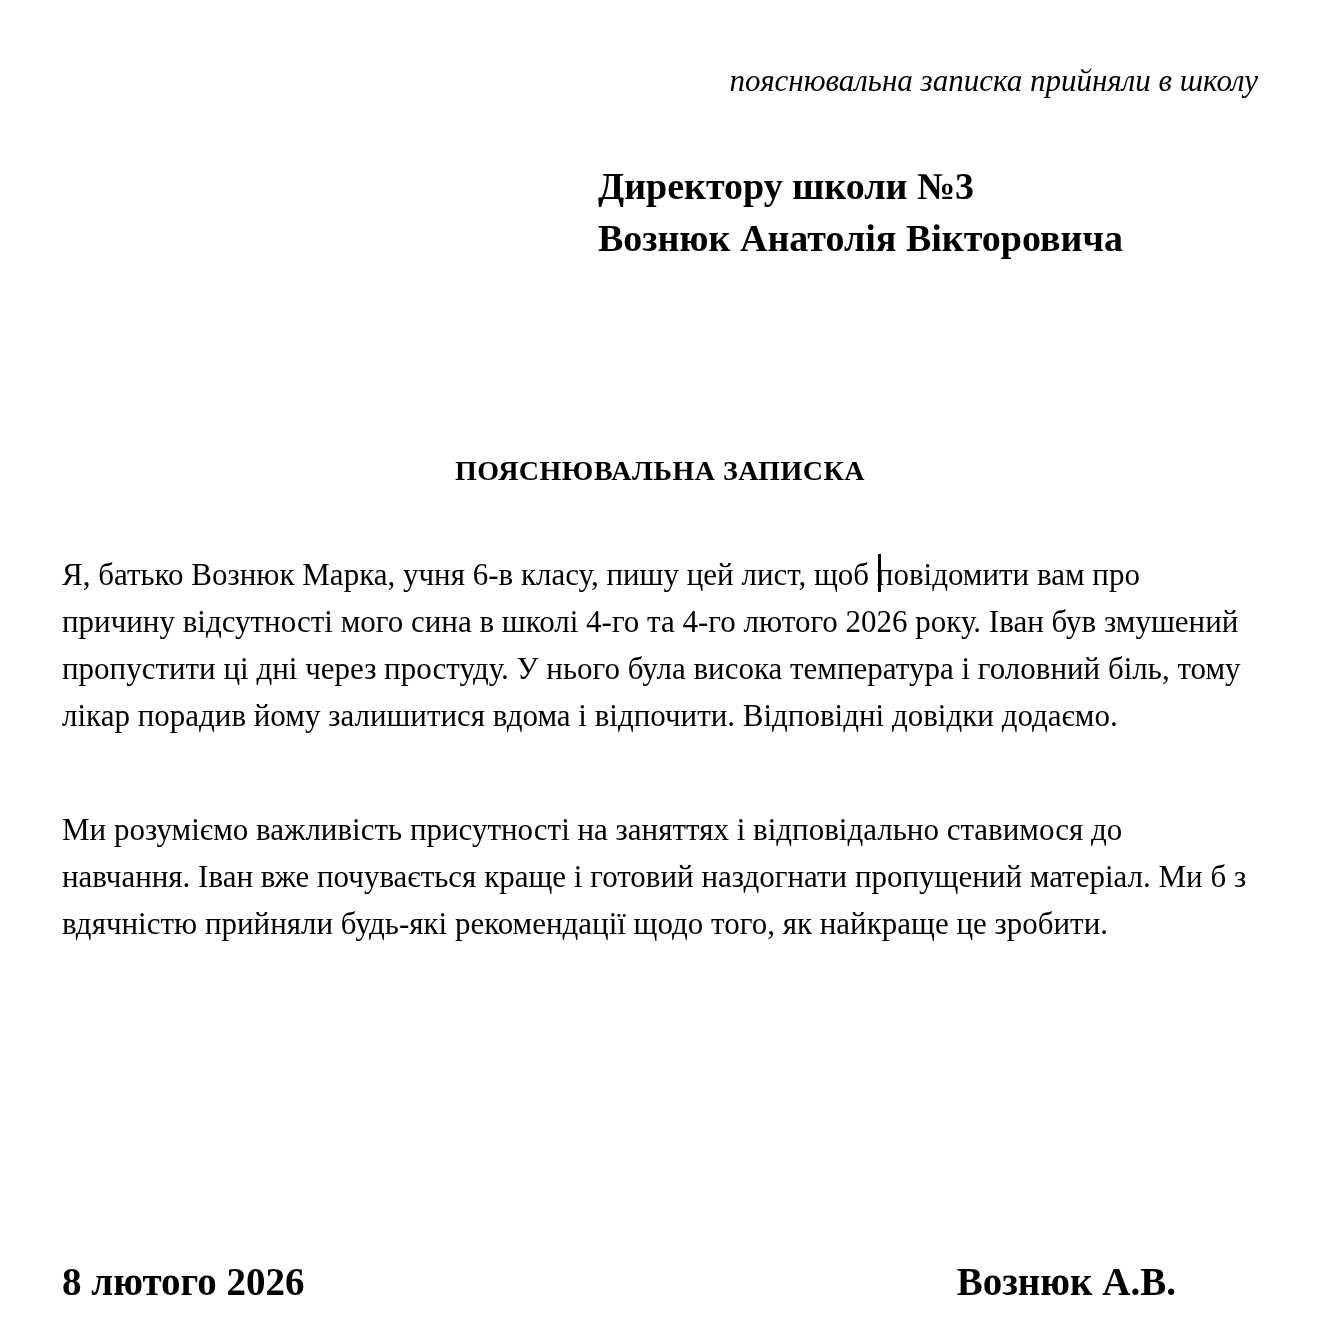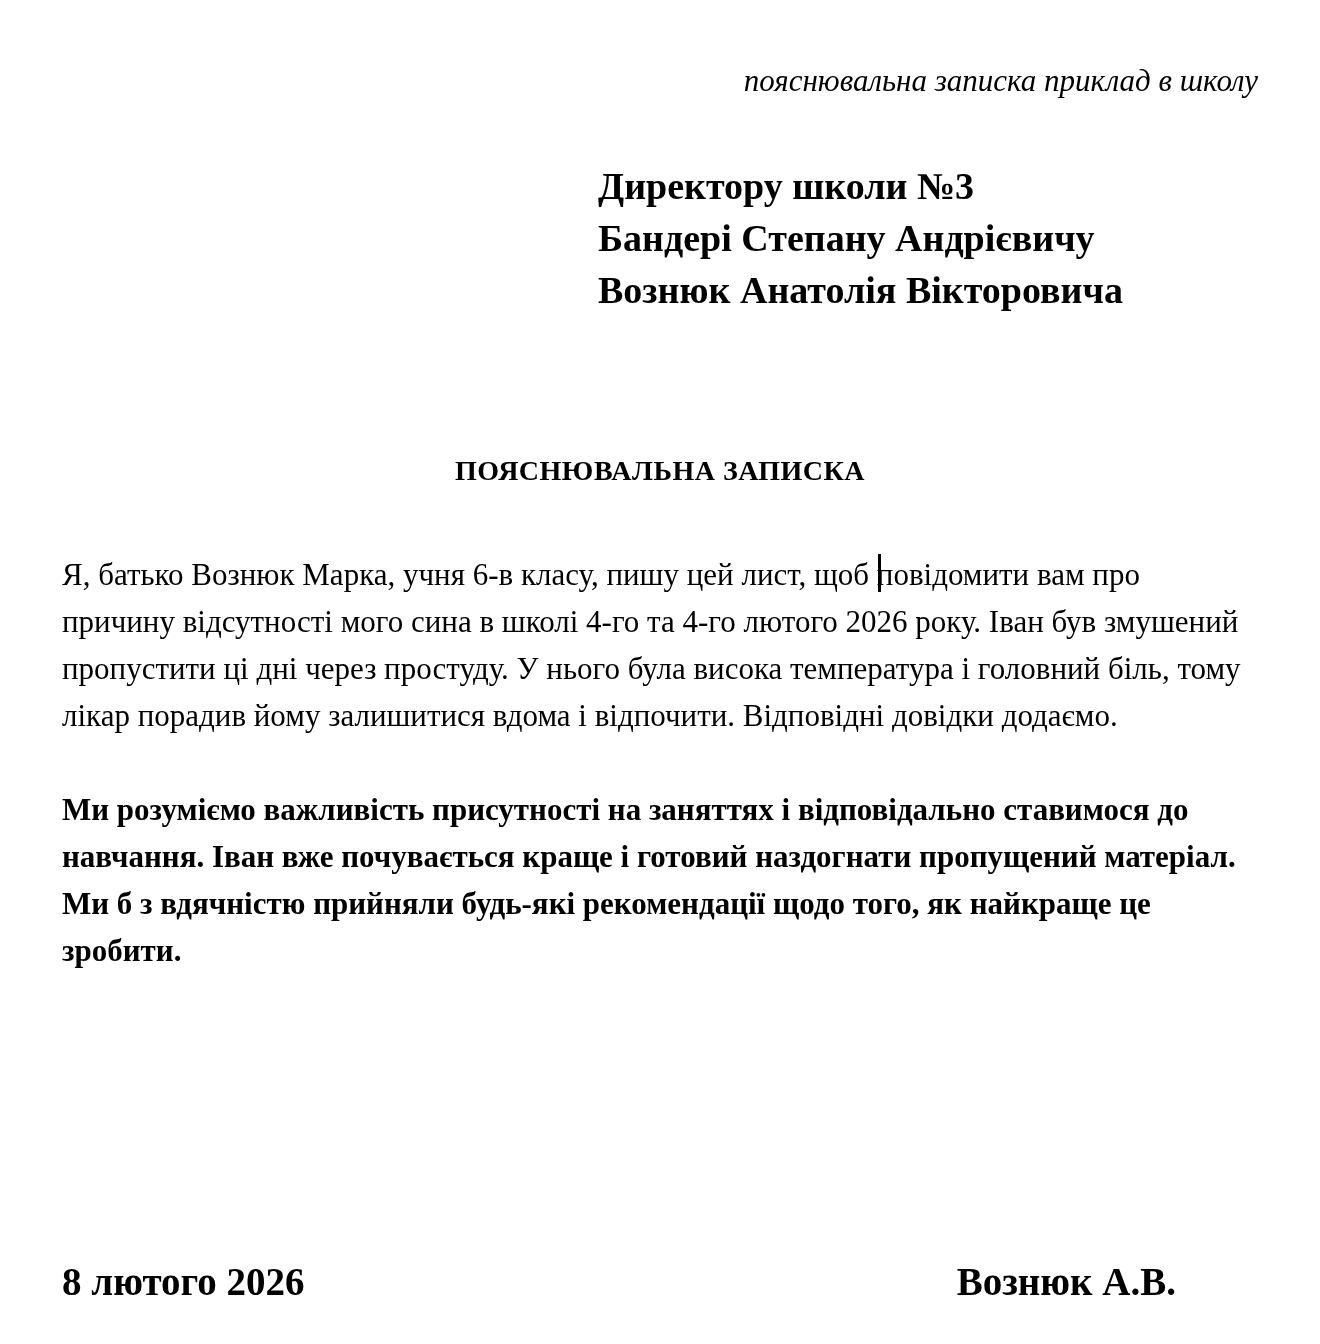--- a/index.html
+++ b/index.html
@@ -65,21 +65,21 @@
     top: 551px;
     left: 62px;
     width: 1196px;
     font-size: 31px;
     line-height: 47px;
   }
   .para {
     margin: 0;
     white-space: pre-wrap;
   }
-  .para + .para { margin-top: 47px; font-weight: bold; }
+  .para + .para { margin-top: 67px; }
 
   
   .caret {
     position: absolute;
     left: 878px;
     top: 554px;
     width: 3px;
     height: 38px;
     background: #000000;
   }
@@ -97,25 +97,24 @@
     font-size: 39px;
   }
   .footer-date { text-align: left; }
   .footer-sign { text-align: center; padding-right: 82px; margin-left: 24px; }
 </style>
 </head>
 <body>
 
 <div class="page">
 
-  <div class="doc-header">пояснювальна записка приклад в школу</div>
+  <div class="doc-header">пояснювальна записка прийняли в школу</div>
 
   <div class="addressee">
     <div>Директору школи №3</div>
-    <div>Бандері Степану Андрієвичу</div>
     <div>Вознюк Анатолія Вікторовича</div>
   </div>
 
   <div class="doc-title">ПОЯСНЮВАЛЬНА ЗАПИСКА</div>
 
   <div class="body-block">
     <p class="para">Я, батько Вознюк Марка, учня 6-в класу, пишу цей лист, щоб повідомити вам про причину відсутності мого сина в школі 4-го та 4-го лютого 2026 року. Іван був змушений пропустити ці дні через простуду. У нього була висока температура і головний біль, тому лікар порадив йому залишитися вдома і відпочити. Відповідні довідки додаємо.</p>
     <p class="para">Ми розуміємо важливість присутності на заняттях і відповідально ставимося до навчання. Іван вже почувається краще і готовий наздогнати пропущений матеріал. Ми б з вдячністю прийняли будь-які рекомендації щодо того, як найкраще це зробити.</p>
   </div>
 

